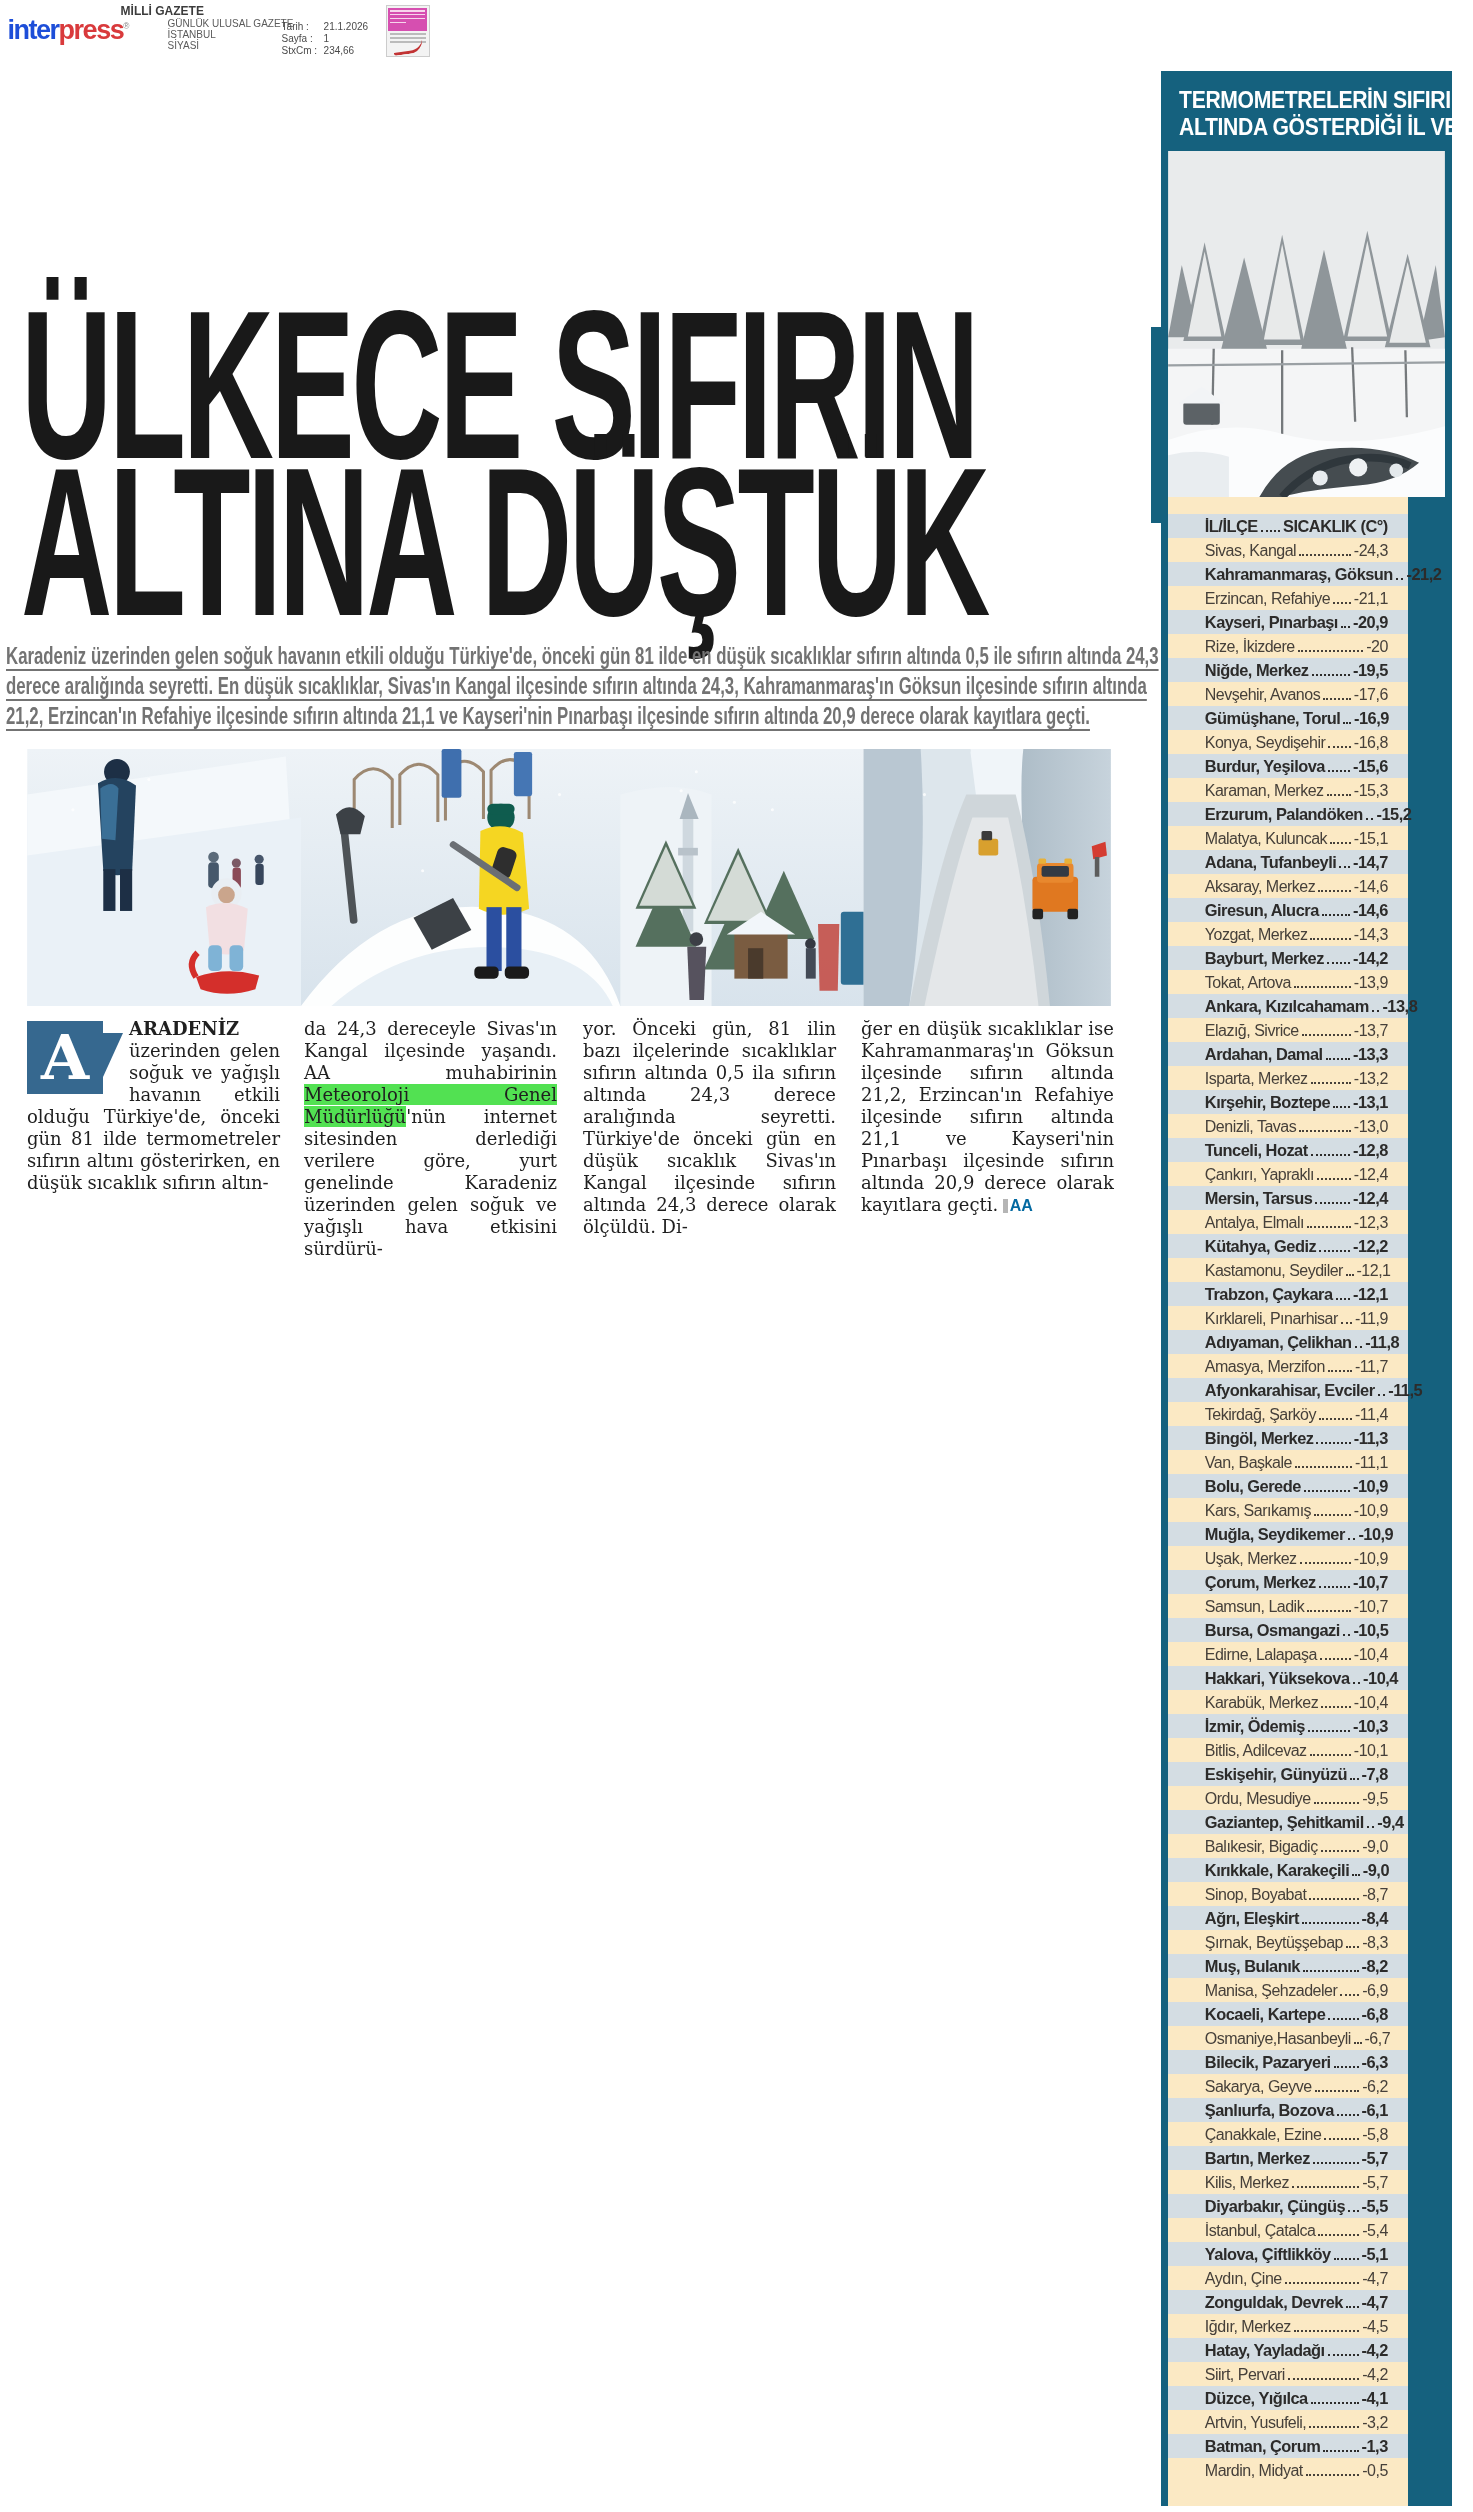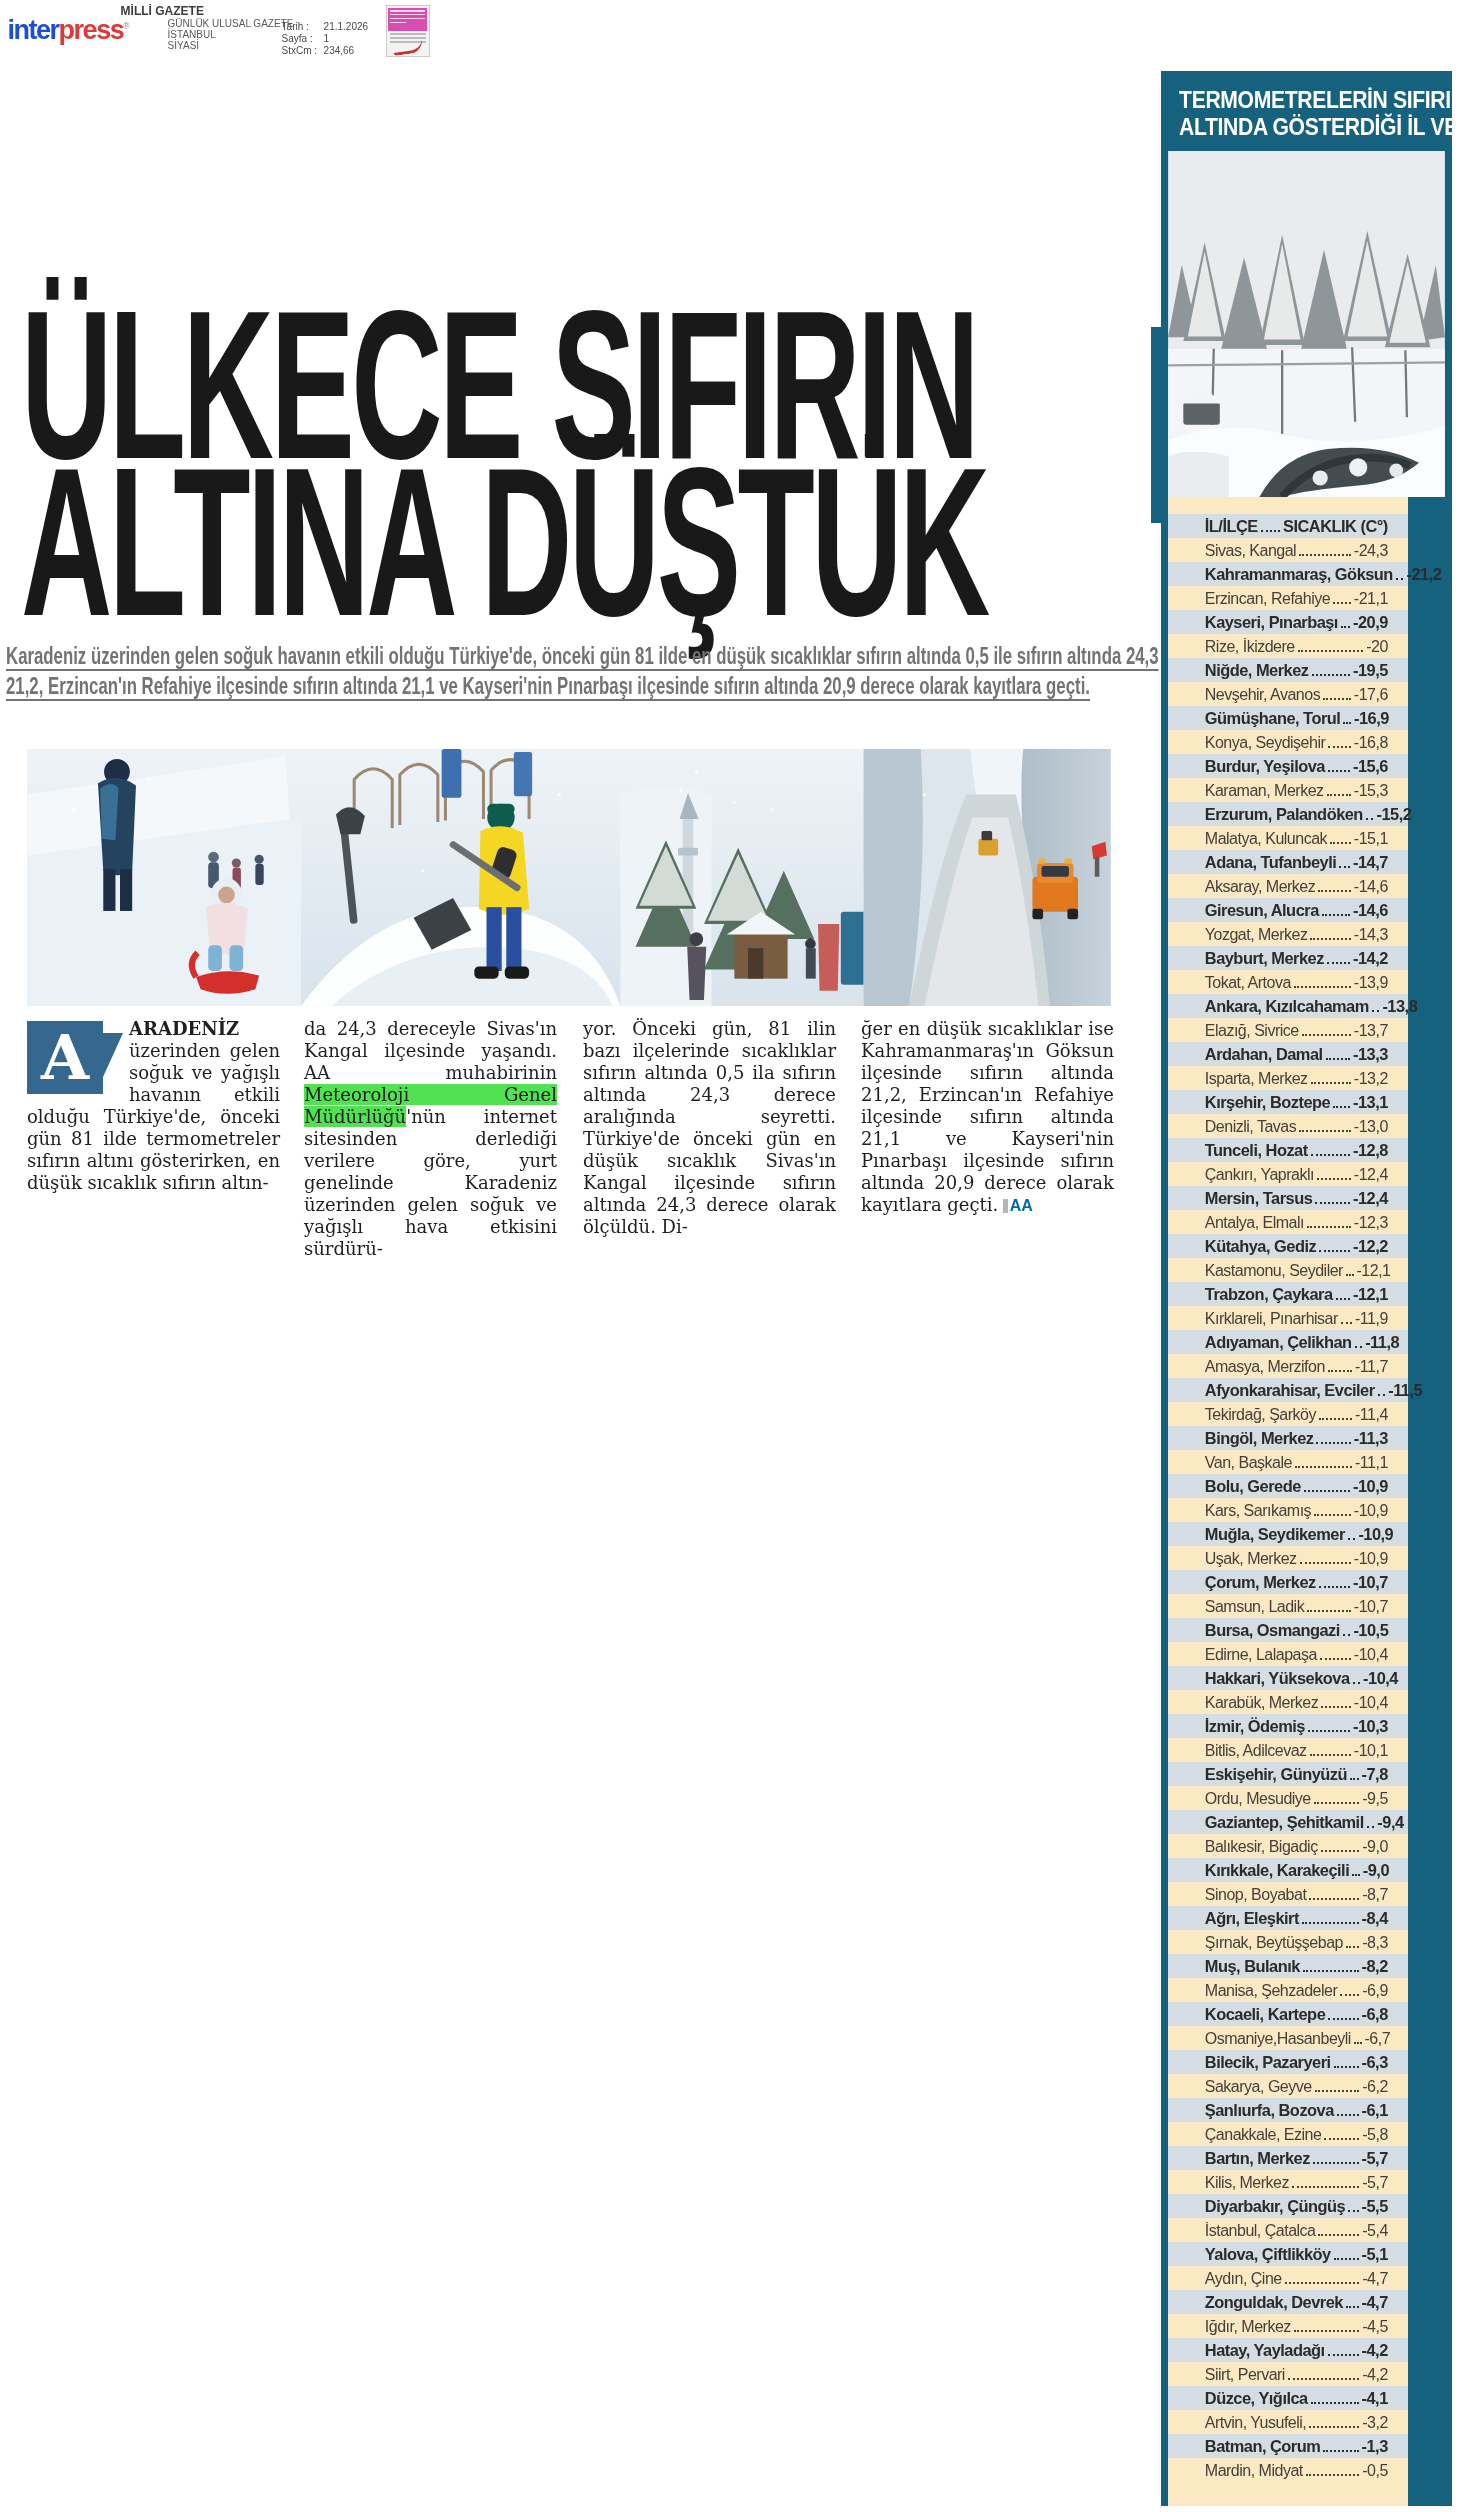--- a/index.html
+++ b/index.html
@@ -120,20 +120,21 @@
     </div>
   </div>
 
   <div class="headline">
     <span class="hl">ÜLKECE SIFIRIN</span>
     <span class="hl">ALTINA DÜŞTÜK</span>
   </div>
 
   <div class="lede">
     <span class="ln"><span>Karadeniz üzerinden gelen soğuk havanın etkili olduğu Türkiye'de, önceki gün 81 ilde en düşük sıcaklıklar sıfırın altında 0,5 ile sıfırın altında 24,3</span></span>
+    <span class="ln"><span>derece aralığında seyretti. En düşük sıcaklıklar, Sivas'ın Kangal ilçesinde sıfırın altında 24,3, Kahramanmaraş'ın Göksun ilçesinde sıfırın altında</span></span>
     <span class="ln"><span>21,2, Erzincan'ın Refahiye ilçesinde sıfırın altında 21,1 ve Kayseri'nin Pınarbaşı ilçesinde sıfırın altında 20,9 derece olarak kayıtlara geçti.</span></span>
   </div>
 
   <div class="photo-strip">
     <svg width="1084" height="257" viewBox="0 0 1425 338" xmlns="http://www.w3.org/2000/svg">
       <defs>
         <linearGradient id="sky" x1="0" y1="0" x2="0" y2="1">
           <stop offset="0" stop-color="#eef3f7"></stop>
             <stop offset="1" stop-color="#d8e3ec"></stop>
         </linearGradient>

